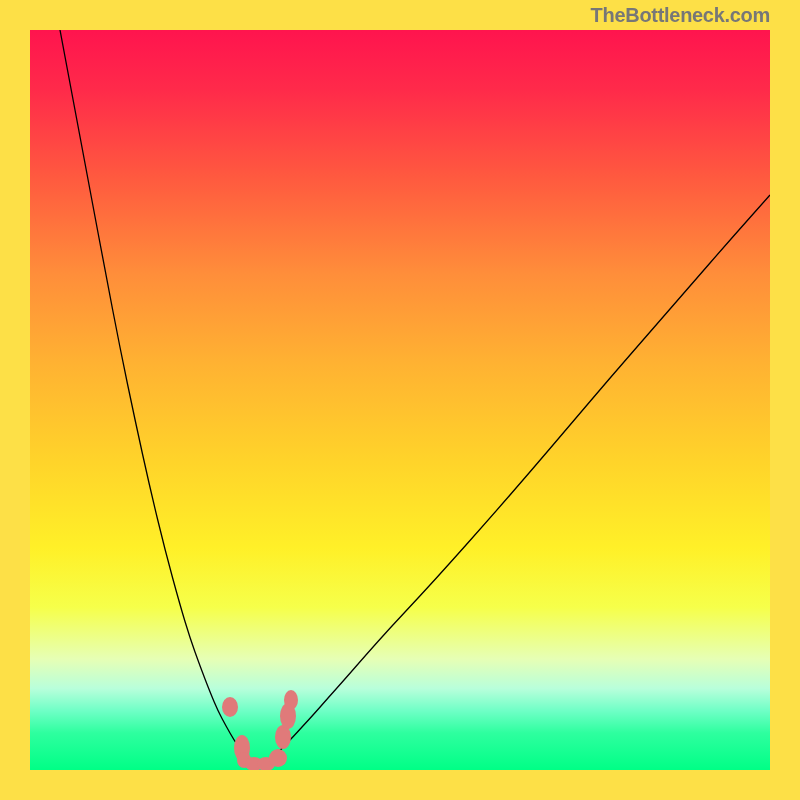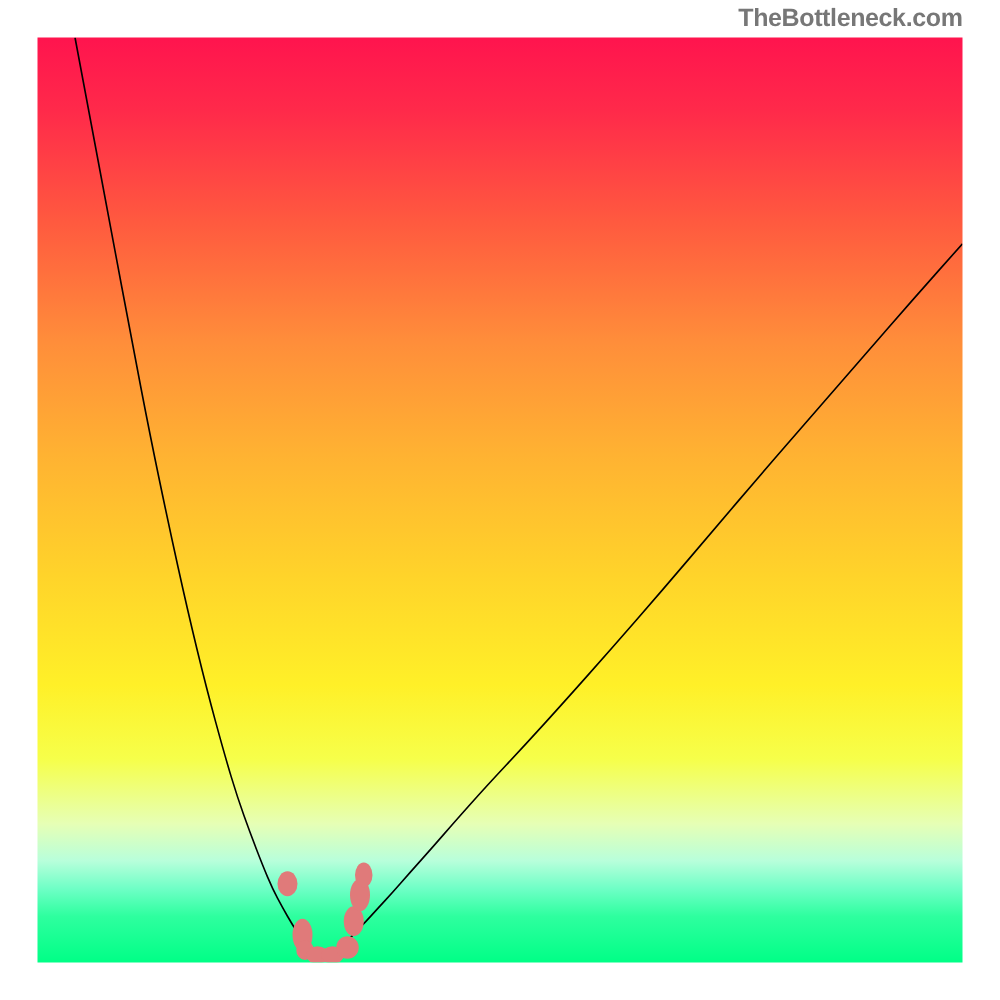--- a/index.html
+++ b/index.html
@@ -8,21 +8,21 @@
     width: 800px;
     height: 800px;
     background: #000;
     overflow: hidden;
     font-family: Arial, Helvetica, sans-serif;
   }
   .frame {
     position: relative;
     width: 800px;
     height: 800px;
-    background: #ffffff;
+    background: #fde047;
   }
   .plot-area {
     position: absolute;
     left: 30px;
     top: 30px;
     width: 740px;
     height: 740px;
     overflow: hidden;
     background: linear-gradient(
       to bottom,

